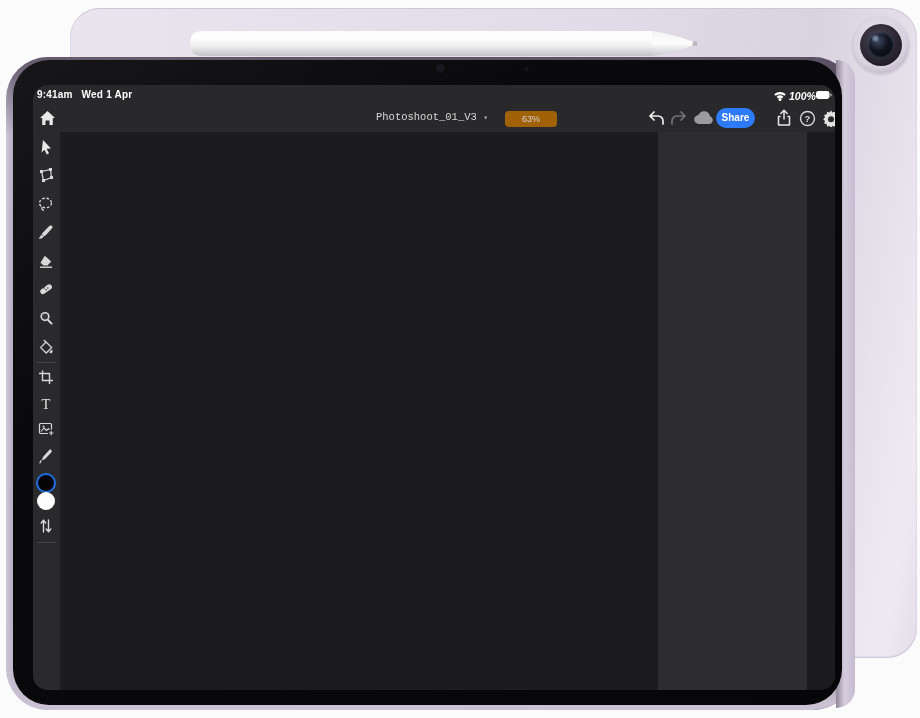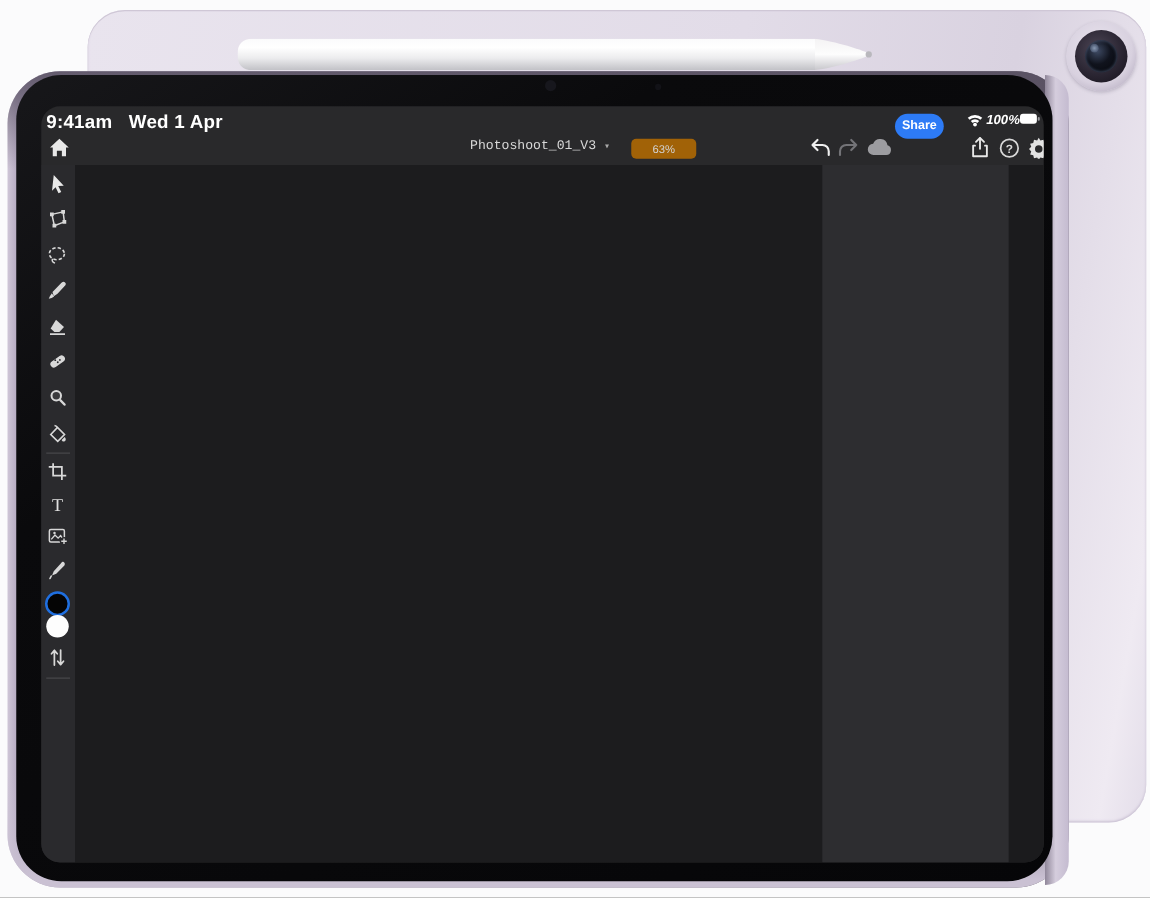--- a/index.html
+++ b/index.html
@@ -69,21 +69,21 @@
     <circle cx="505" cy="12.5" r="2.5" fill="#b9b8bd"></circle>
   </svg></div>
   <div class="abs" id="frame"></div>
   <div class="abs" id="frame2"></div>
   <div class="abs" id="frameR"></div>
   <div class="abs" id="bezel"></div>
   <div class="abs" id="fcam"></div>
   <div class="abs" id="fcam2"></div>
   <div class="abs" id="screen">
 
-    <div class="abs" style="left:4px;top:4px;font-size:15px;font-weight:700;color:#fff;letter-spacing:.2px;">9:41<span style="font-weight:700;">am</span>&nbsp;&nbsp;&nbsp;Wed 1 Apr</div>
+    <div class="abs" style="left:4px;top:4px;font-size:10px;font-weight:700;color:#fff;letter-spacing:.2px;">9:41<span style="font-weight:700;">am</span>&nbsp;&nbsp;&nbsp;Wed 1 Apr</div>
     <div class="abs" style="left:740px;top:3px;width:60px;height:14px;font-style:italic;">
       <svg width="60" height="14" viewBox="0 0 60 14">
         <g fill="#fff">
           <path d="M1.2,6.2 a8.6,8.6 0 0 1 11.6,0 l-1.5,1.6 a6.4,6.4 0 0 0 -8.6,0 Z"></path>
           <path d="M3.6,8.7 a5.2,5.2 0 0 1 6.8,0 L8.8,10.4 a2.9,2.9 0 0 0 -3.6,0 Z"></path>
           <circle cx="7" cy="11.6" r="1.5"></circle>
         </g>
         <text x="16" y="11.5" font-size="10.5" font-weight="700" fill="#fff" font-family="Liberation Sans">100%</text>
         <rect x="43" y="3" width="13.5" height="8" rx="2.4" fill="#fff"></rect>
         <rect x="57.2" y="5.5" width="1.6" height="3" rx="0.8" fill="#9a9a9e"></rect>
@@ -95,21 +95,21 @@
     <div class="abs" style="left:472px;top:26px;width:52px;height:16px;border-radius:4px;background:#a16207;color:#d2d2d2;font-size:9px;text-align:center;line-height:16px;">63%</div>
     <svg class="abs" style="left:614px;top:25px;" width="18" height="16" viewBox="0 0 18 16">
         <path d="M7,2 L3,6 L7,10 M3,6 L11,6 a5,5 0 0 1 5,5 l0,3" stroke="#efefef" stroke-width="1.7" fill="none" stroke-linecap="round" stroke-linejoin="round"></path>
       </svg>
     <svg class="abs" style="left:637px;top:25px;" width="18" height="16" viewBox="0 0 18 16">
         <path d="M11,2 L15,6 L11,10 M15,6 L7,6 a5,5 0 0 0 -5,5 l0,3" stroke="#737377" stroke-width="1.7" fill="none" stroke-linecap="round" stroke-linejoin="round"></path>
       </svg>
     <svg class="abs" style="left:660px;top:26px;" width="22" height="15" viewBox="0 0 22 15">
         <path d="M6,13 a4.5,4.5 0 0 1 -0.5,-9 a6,6 0 0 1 11.5,1.2 a4,4 0 0 1 -1,7.8 Z" fill="#9c9ca0"></path>
       </svg>
-    <div class="abs" style="left:683px;top:6px;width:39px;height:20px;border-radius:10px;background:#2d7bf6;color:#fff;font-size:10px;font-weight:700;text-align:center;line-height:20px;">Share</div>
+    <div class="abs" style="left:683px;top:23px;width:39px;height:20px;border-radius:10px;background:#2d7bf6;color:#fff;font-size:10px;font-weight:700;text-align:center;line-height:20px;">Share</div>
     <svg class="abs" style="left:743px;top:24px;" width="16" height="18" viewBox="0 0 16 18">
         <g stroke="#e8e8e8" stroke-width="1.5" fill="none" stroke-linecap="round" stroke-linejoin="round">
           <path d="M8,1.5 L8,10"></path>
           <path d="M4.8,4.5 L8,1.3 L11.2,4.5"></path>
           <path d="M4,7.5 L2.5,7.5 L2.5,16 L13.5,16 L13.5,7.5 L12,7.5"></path>
         </g>
       </svg>
     <svg class="abs" style="left:766px;top:25px;" width="17" height="17" viewBox="0 0 17 17">
         <circle cx="8.5" cy="8.5" r="7" stroke="#d9d9d9" stroke-width="1.4" fill="none"></circle>
         <text x="8.5" y="12" font-size="9.5" font-weight="700" fill="#d9d9d9" text-anchor="middle" font-family="Liberation Sans">?</text>

